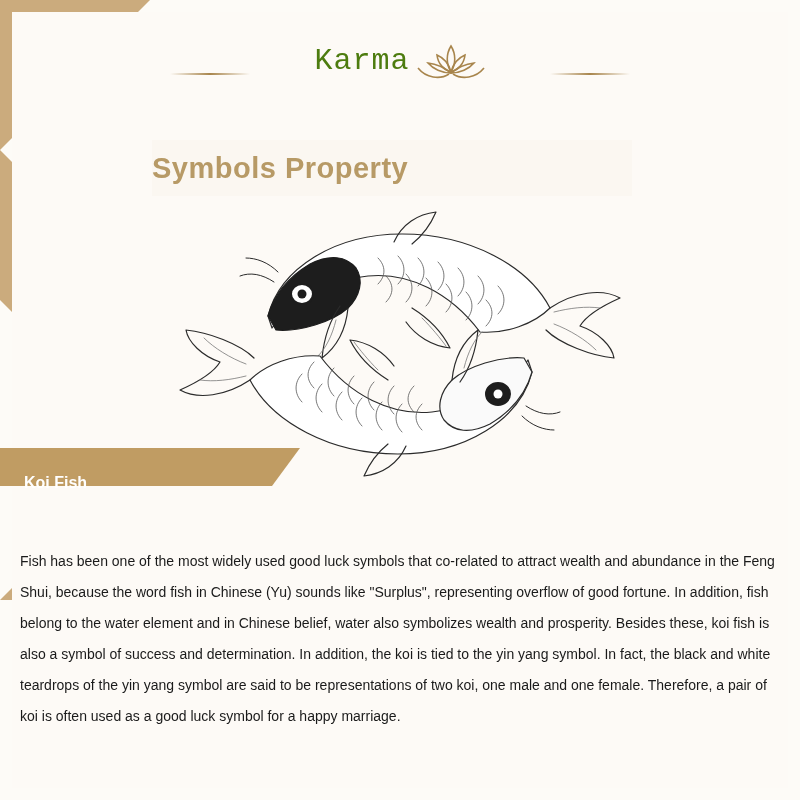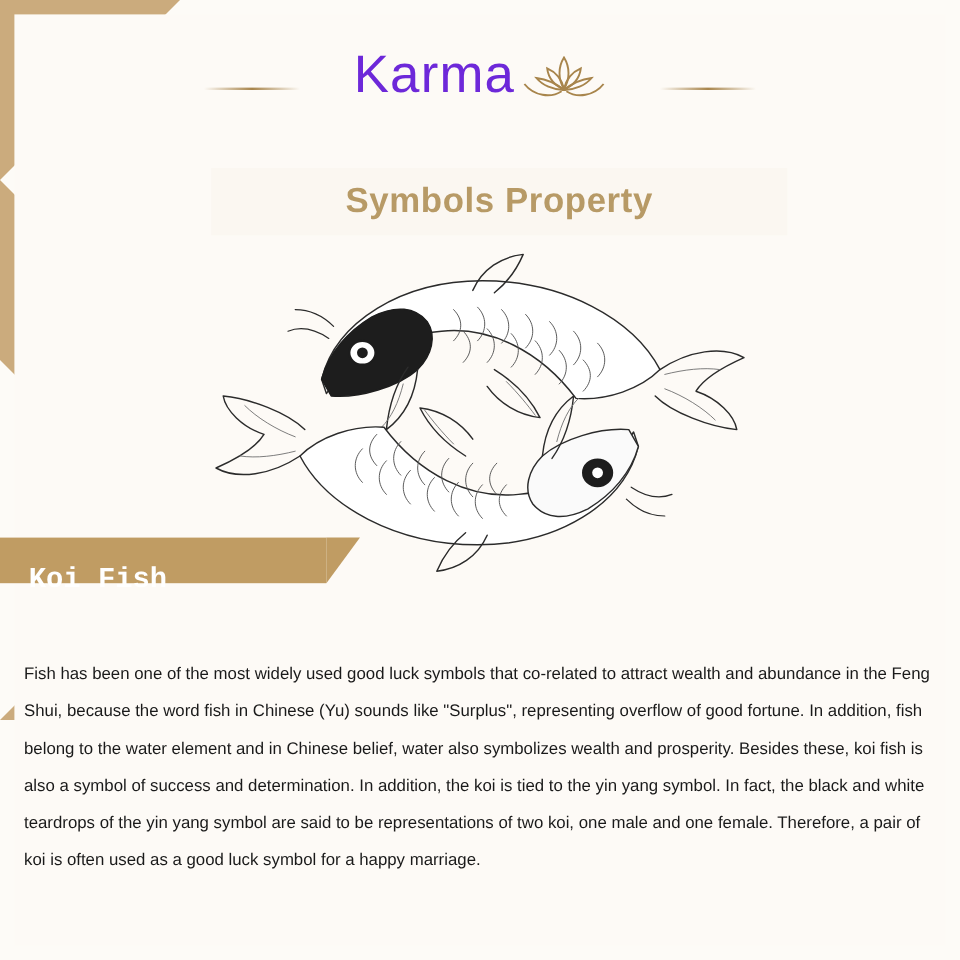--- a/index.html
+++ b/index.html
@@ -63,24 +63,24 @@
     text-align: center;
     height: 70px;
   }
   .brand-inner {
     display: inline-flex;
     align-items: center;
     justify-content: center;
     gap: 6px;
   }
   .brand-name {
-    font-family: Liberation Sans, sans-serif;
-    font-size: 44px;
+    font-family: Liberation Mono, monospace;
+    font-size: 30px;
     letter-spacing: 1px;
-    color: #6d28d9;
+    color: #4d7c0f;
     font-weight: normal;
   }
   .lotus-wrap {
     display: inline-block;
     width: 70px;
     height: 46px;
     position: relative;
   }
   .flourish {
     position: absolute;
@@ -94,27 +94,26 @@
   }
   .flourish-right {
     right: 170px;
     width: 80px;
   }
 
   
   .title-band {
     position: absolute;
     top: 140px;
-    left: 176px;
+    left: 152px;
     width: 480px;
     height: 56px;
     background: #fbf7f1;
     display: flex;
     align-items: center;
-    justify-content: center;
   }
   .title-band .title-text {
     font-family: "Liberation Sans", sans-serif;
     font-weight: bold;
     font-size: 29px;
     color: #b79a66;
     letter-spacing: 0.5px;
   }
 
   
@@ -136,23 +135,23 @@
     top: 448px;
     height: 38px;
     width: 272px;
     background: #c09c63;
     display: flex;
     align-items: center;
   }
   .label-ribbon .ribbon-text {
     color: #ffffff;
     font-weight: bold;
-    font-size: 24px;
+    font-size: 16px;
     padding-left: 24px;
-    font-family: Liberation Mono, monospace;
+    font-family: Liberation Sans, sans-serif;
     margin-top: 32px;
   }
   .ribbon-tail {
     position: absolute;
     left: 272px;
     top: 448px;
     width: 0;
     height: 0;
     border-top: 38px solid #c09c63;
     border-right: 28px solid transparent;

